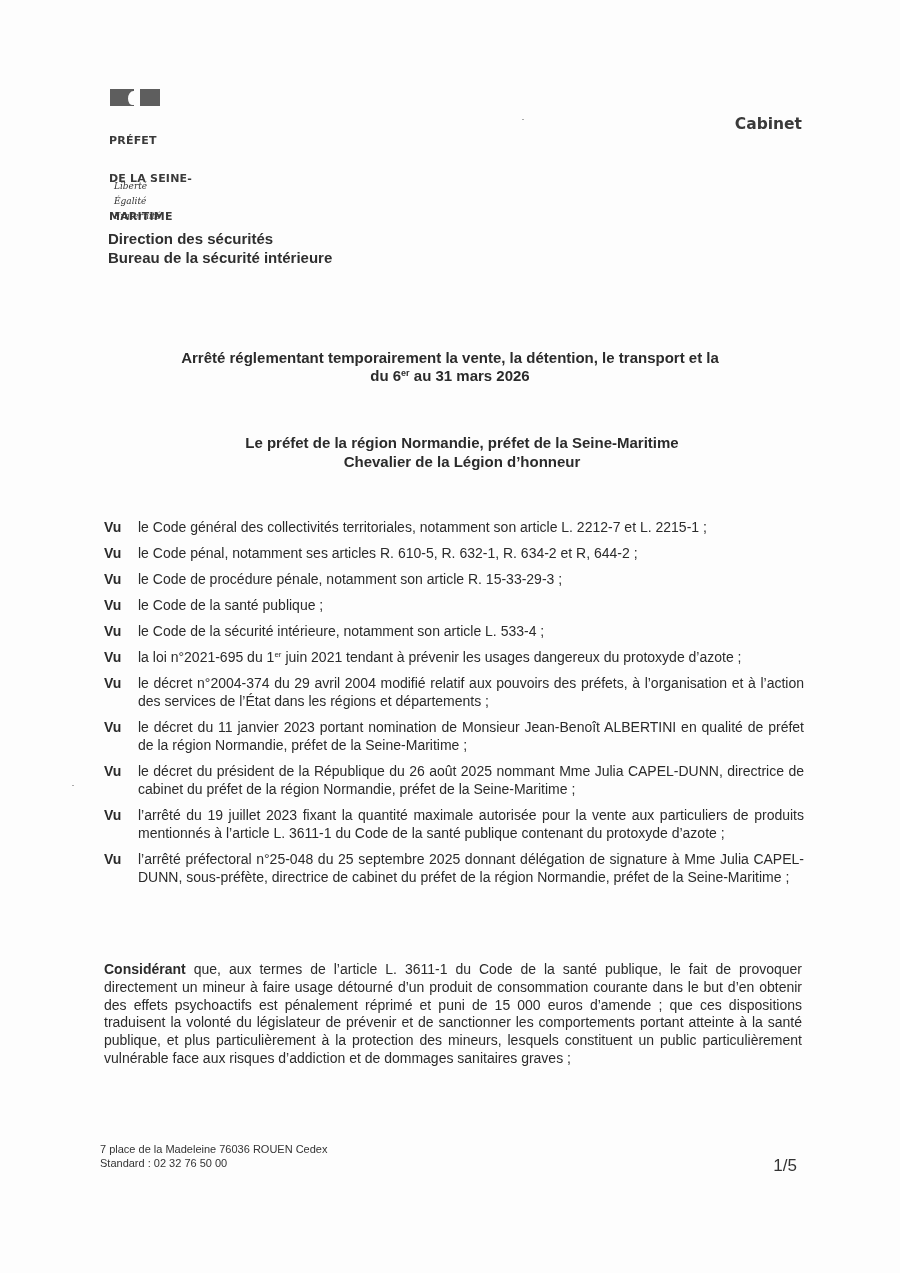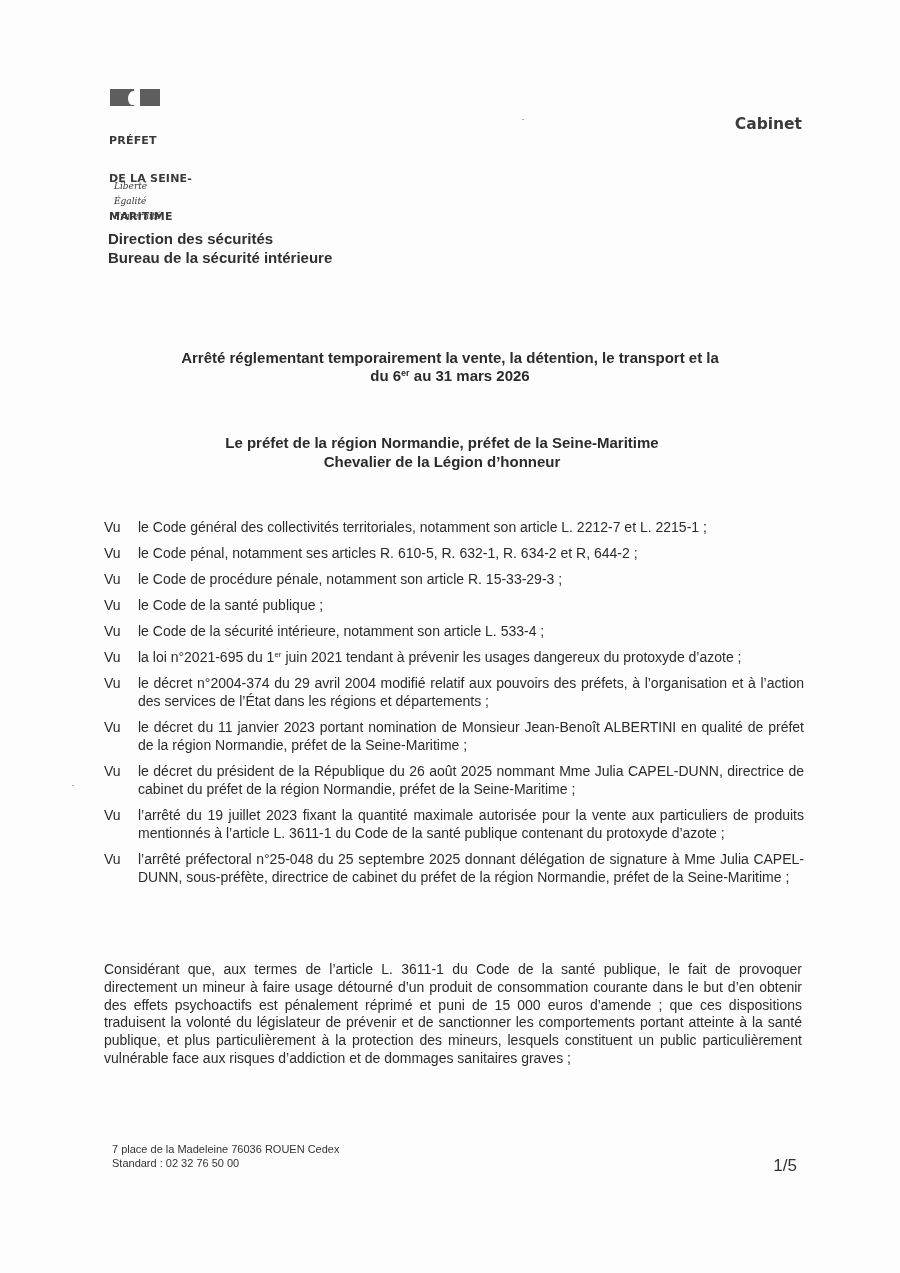--- a/index.html
+++ b/index.html
@@ -34,46 +34,46 @@
     font-family: "DejaVu Sans", sans-serif; font-weight: bold; font-size: 15.5px; color: #3a3a3a;
   }
 
   
   .title-block {
     position: absolute; left: 100px; width: 700px; top: 349px; text-align: center;
     font-family: "Liberation Sans", sans-serif; font-weight: bold; font-size: 15px; line-height: 18px; color: #2b2b2b;
   }
   .title-block sup { font-size: 9px; vertical-align: 5px; line-height: 0; }
   .authority {
-    position: absolute; left: 92px; width: 700px; top: 433px; text-align: center;
+    position: absolute; left: 112px; width: 700px; top: 433px; text-align: center;
     font-family: "Liberation Sans", sans-serif; font-weight: bold; font-size: 15px; line-height: 19px; color: #2b2b2b;
   }
 
   
   .vu-list { position: absolute; left: 104px; top: 518px; width: 700px; }
   .vu-item {
     display: flex; align-items: flex-start;
     font-family: "Liberation Sans", sans-serif; font-size: 14px; line-height: 18px; color: #2b2b2b;
     margin-bottom: 8px;
   }
-  .vu-label { width: 34px; flex: 0 0 34px; font-weight: normal; }
+  .vu-label { width: 34px; flex: 0 0 34px; font-weight: bold; }
   .vu-text { flex: 1; text-align: justify; }
   .vu-text sup { font-size: 8px; vertical-align: 5px; line-height: 0; }
 
   
   .considerant {
     position: absolute; left: 104px; top: 961px; width: 698px;
     font-family: "Liberation Sans", sans-serif; font-size: 14px; line-height: 17.8px; text-align: justify; color: #2b2b2b;
   }
-  .considerant b { font-weight: normal; }
+  .considerant b { font-weight: bold; }
 
   
   .footer-address {
     position: absolute; left: 100px; top: 1142px;
-    font-family: "Liberation Sans", sans-serif; font-size: 11px; line-height: 14px; color: #333; margin-left: 12px;
+    font-family: "Liberation Sans", sans-serif; font-size: 11px; line-height: 14px; color: #333;
   }
   .page-number {
     position: absolute; right: 103px; top: 1156px;
     font-family: "Liberation Sans", sans-serif; font-size: 17px; color: #333;
   }
   .specks { position: absolute; width: 2px; height: 1px; background: #aaa; }
 </style>
 </head>
 <body>
 

